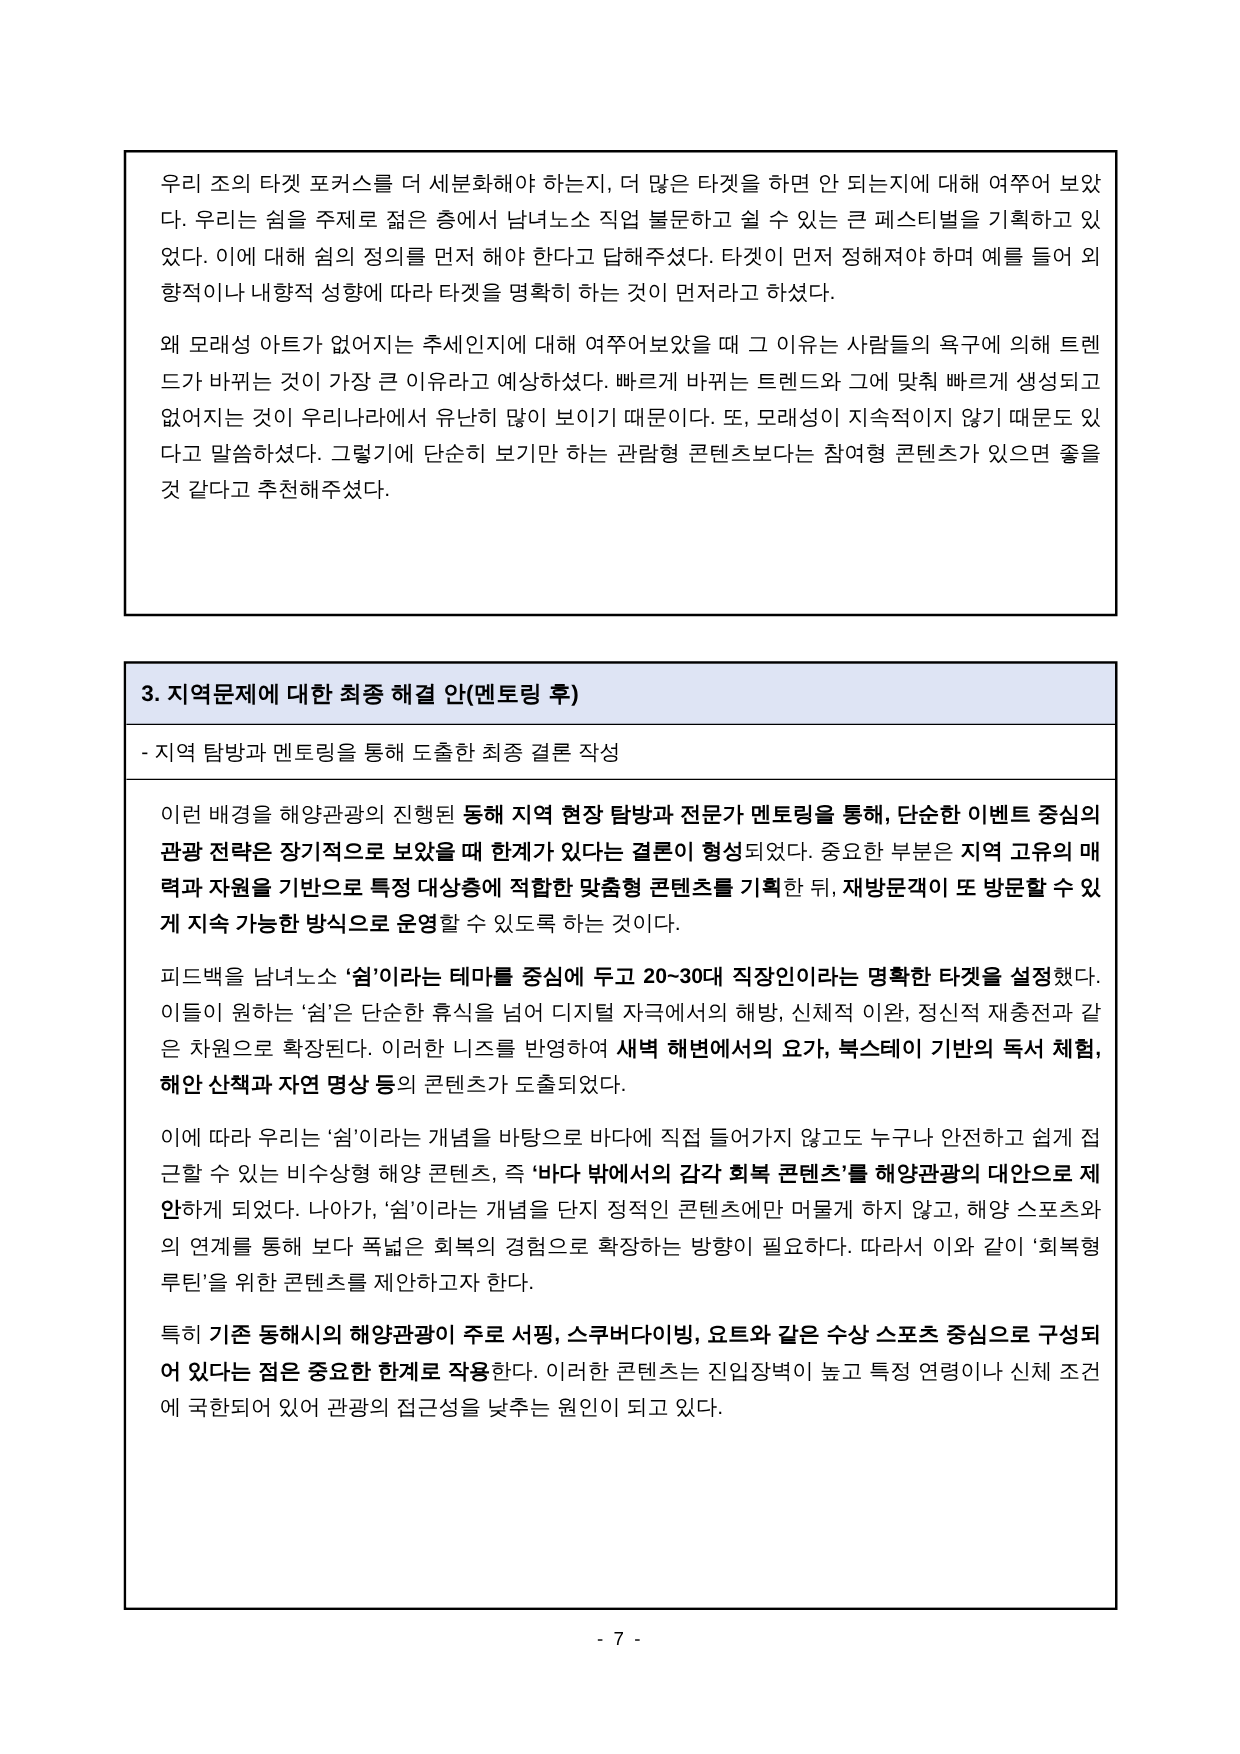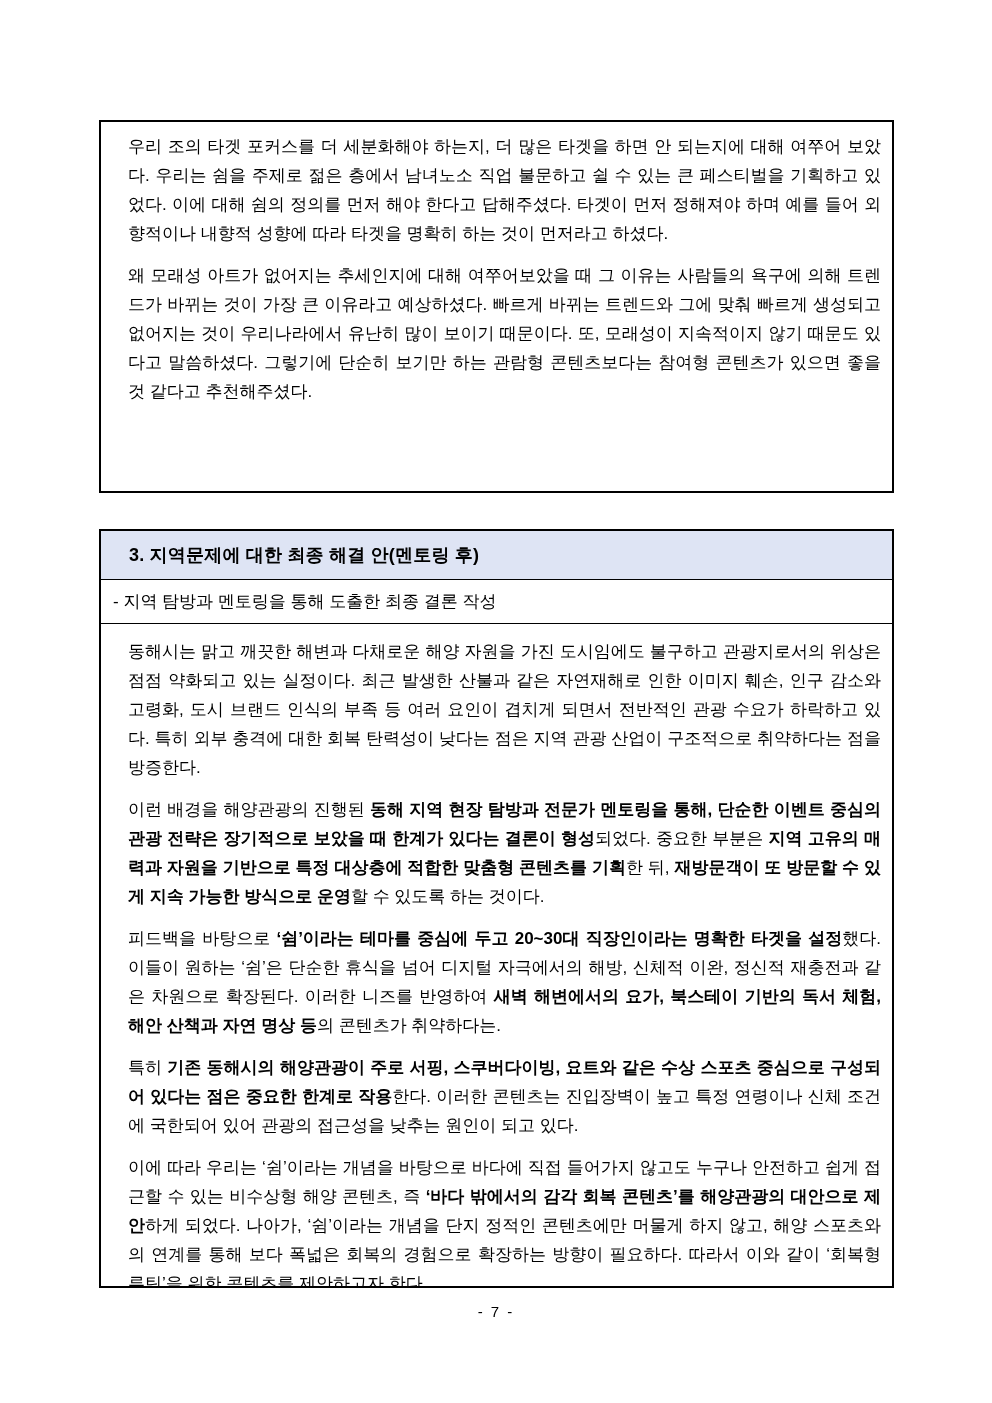--- a/index.html
+++ b/index.html
@@ -44,21 +44,21 @@
     border: 2px solid #000000;
     background: #ffffff;
     overflow: hidden;
   }
   .section-header-row {
     height: 49px;
     background: #dee4f4;
     border-bottom: 1px solid #000000;
     display: flex;
     align-items: center;
-    padding: 0 28px;
+    padding: 0 12px;
   }
   .section-title {
     font-size: 18px;
     font-weight: bold;
     color: #000000;
     letter-spacing: 0.2px;
   }
   .section-sub-row {
     height: 44px;
     background: #ffffff;
@@ -99,23 +99,22 @@
     </div>
 
   <div class="section-table">
     <div class="section-header-row">
       <span class="section-title">3. 지역문제에 대한 최종 해결 안(멘토링 후)</span>
     </div>
     <div class="section-sub-row">
       <span class="section-subtitle">- 지역 탐방과 멘토링을 통해 도출한 최종 결론 작성</span>
     </div>
     <div class="section-body-row">
-        <p class="para"><span>동해시는 맑고 깨끗한 해변과 다채로운 해양 자원을 가진 도시임에도 불구하고 관광지로서의 위상은 점점 약화되고 있는 실정이다. 최근 발생한 산불과 같은 자연재해로 인한 이미지 훼손, 인구 감소와 고령화, 도시 브랜드 인식의 부족 등 여러 요인이 겹치게 되면서 전반적인 관광 수요가 하락하고 있다. 특히 외부 충격에 대한 회복 탄력성이 낮다는 점은 지역 관광 산업이 구조적으로 취약하다는 점을 방증한다.</span></p>
         <p class="para"><span>이런 배경을 해양관광의 진행된 </span><span class="bold">동해 지역 현장 탐방과 전문가 멘토링을 통해, 단순한 이벤트 중심의 관광 전략은 장기적으로 보았을 때 한계가 있다는 결론이 형성</span><span>되었다. 중요한 부분은 </span><span class="bold">지역 고유의 매력과 자원을 기반으로 특정 대상층에 적합한 맞춤형 콘텐츠를 기획</span><span>한 뒤, </span><span class="bold">재방문객이 또 방문할 수 있게 지속 가능한 방식으로 운영</span><span>할 수 있도록 하는 것이다.</span></p>
-        <p class="para"><span>피드백을 바탕으로 </span><span class="bold">‘쉼’이라는 테마를 중심에 두고 20~30대 직장인이라는 명확한 타겟을 설정</span><span>했다. 이들이 원하는 ‘쉼’은 단순한 휴식을 넘어 디지털 자극에서의 해방, 신체적 이완, 정신적 재충전과 같은 차원으로 확장된다. 이러한 니즈를 반영하여 </span><span class="bold">새벽 해변에서의 요가, 북스테이 기반의 독서 체험, 해안 산책과 자연 명상 등</span><span>의 콘텐츠가 취약하다는.</span></p>
+        <p class="para"><span>피드백을 남녀노소 </span><span class="bold">‘쉼’이라는 테마를 중심에 두고 20~30대 직장인이라는 명확한 타겟을 설정</span><span>했다. 이들이 원하는 ‘쉼’은 단순한 휴식을 넘어 디지털 자극에서의 해방, 신체적 이완, 정신적 재충전과 같은 차원으로 확장된다. 이러한 니즈를 반영하여 </span><span class="bold">새벽 해변에서의 요가, 북스테이 기반의 독서 체험, 해안 산책과 자연 명상 등</span><span>의 콘텐츠가 도출되었다.</span></p>
+        <p class="para"><span>이에 따라 우리는 ‘쉼’이라는 개념을 바탕으로 바다에 직접 들어가지 않고도 누구나 안전하고 쉽게 접근할 수 있는 비수상형 해양 콘텐츠, 즉 </span><span class="bold">‘바다 밖에서의 감각 회복 콘텐츠’를 해양관광의 대안으로 제안</span><span>하게 되었다. 나아가, ‘쉼’이라는 개념을 단지 정적인 콘텐츠에만 머물게 하지 않고, 해양 스포츠와의 연계를 통해 보다 폭넓은 회복의 경험으로 확장하는 방향이 필요하다. 따라서 이와 같이 ‘회복형 루틴’을 위한 콘텐츠를 제안하고자 한다.</span></p>
         <p class="para"><span>특히 </span><span class="bold">기존 동해시의 해양관광이 주로 서핑, 스쿠버다이빙, 요트와 같은 수상 스포츠 중심으로 구성되어 있다는 점은 중요한 한계로 작용</span><span>한다. 이러한 콘텐츠는 진입장벽이 높고 특정 연령이나 신체 조건에 국한되어 있어 관광의 접근성을 낮추는 원인이 되고 있다.</span></p>
-        <p class="para"><span>이에 따라 우리는 ‘쉼’이라는 개념을 바탕으로 바다에 직접 들어가지 않고도 누구나 안전하고 쉽게 접근할 수 있는 비수상형 해양 콘텐츠, 즉 </span><span class="bold">‘바다 밖에서의 감각 회복 콘텐츠’를 해양관광의 대안으로 제안</span><span>하게 되었다. 나아가, ‘쉼’이라는 개념을 단지 정적인 콘텐츠에만 머물게 하지 않고, 해양 스포츠와의 연계를 통해 보다 폭넓은 회복의 경험으로 확장하는 방향이 필요하다. 따라서 이와 같이 ‘회복형 루틴’을 위한 콘텐츠를 제안하고자 한다.</span></p>
       </div>
   </div>
 
   <div class="page-footer">- 7 -</div>
 
 </div>
 
 </body></html>

